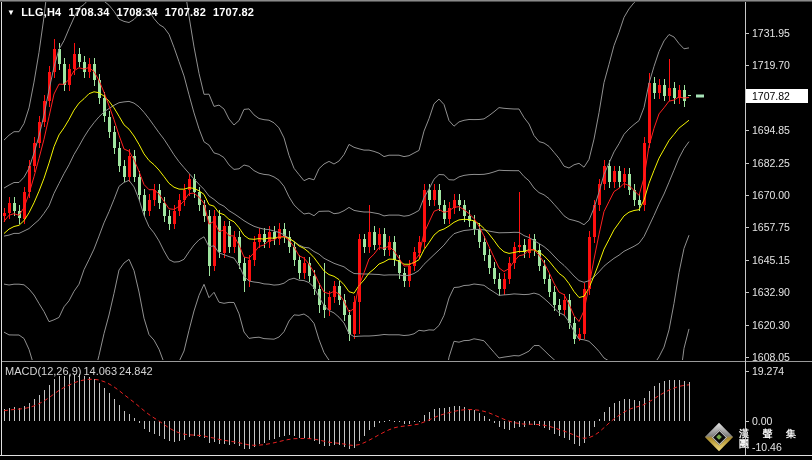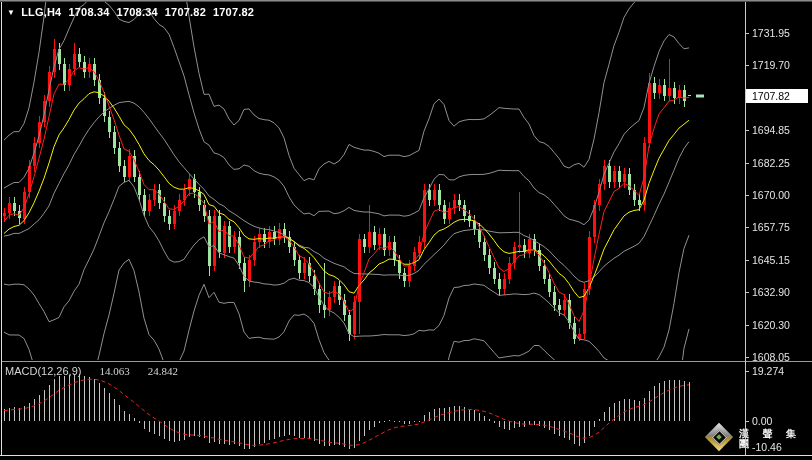--- a/index.html
+++ b/index.html
@@ -11,21 +11,21 @@
   .sym{
     position:absolute;left:7px;top:6px;z-index:3;color:#ffffff;
     font-size:11px;font-weight:bold;letter-spacing:0.2px;white-space:pre;
   }
   .sym .dd{font-size:8px;vertical-align:1px;margin-right:6px;}
   .sym .v{margin-left:7px;margin-top:47px;}
   .macdlab{
     position:absolute;left:5px;top:365px;z-index:3;color:#d4d4d4;
     font-size:11px;white-space:pre;
   }
-  .macdlab .v{margin-left:18px;font-family:Liberation Serif, serif;}
+  .macdlab .v{margin-left:2px;}
   .wm{
     position:absolute;left:702px;top:420px;z-index:1;display:flex;
     align-items:center;opacity:0.95;
   }
   .diamond{position:relative;width:34px;height:34px;flex:0 0 34px;}
   .d2{position:absolute;left:7px;top:7px;width:20px;height:20px;transform:rotate(45deg);
       background:linear-gradient(135deg,#f2f2f2 0%,#8a8a8a 45%,#b8962e 55%,#ffe98a 100%);}
   .d3{position:absolute;left:11.5px;top:11.5px;width:11px;height:11px;transform:rotate(45deg);
       background:#0a0a0a;border:1px solid #cccccc;box-sizing:border-box;}
   .d4{position:absolute;left:15px;top:15px;width:4px;height:4px;transform:rotate(45deg);

